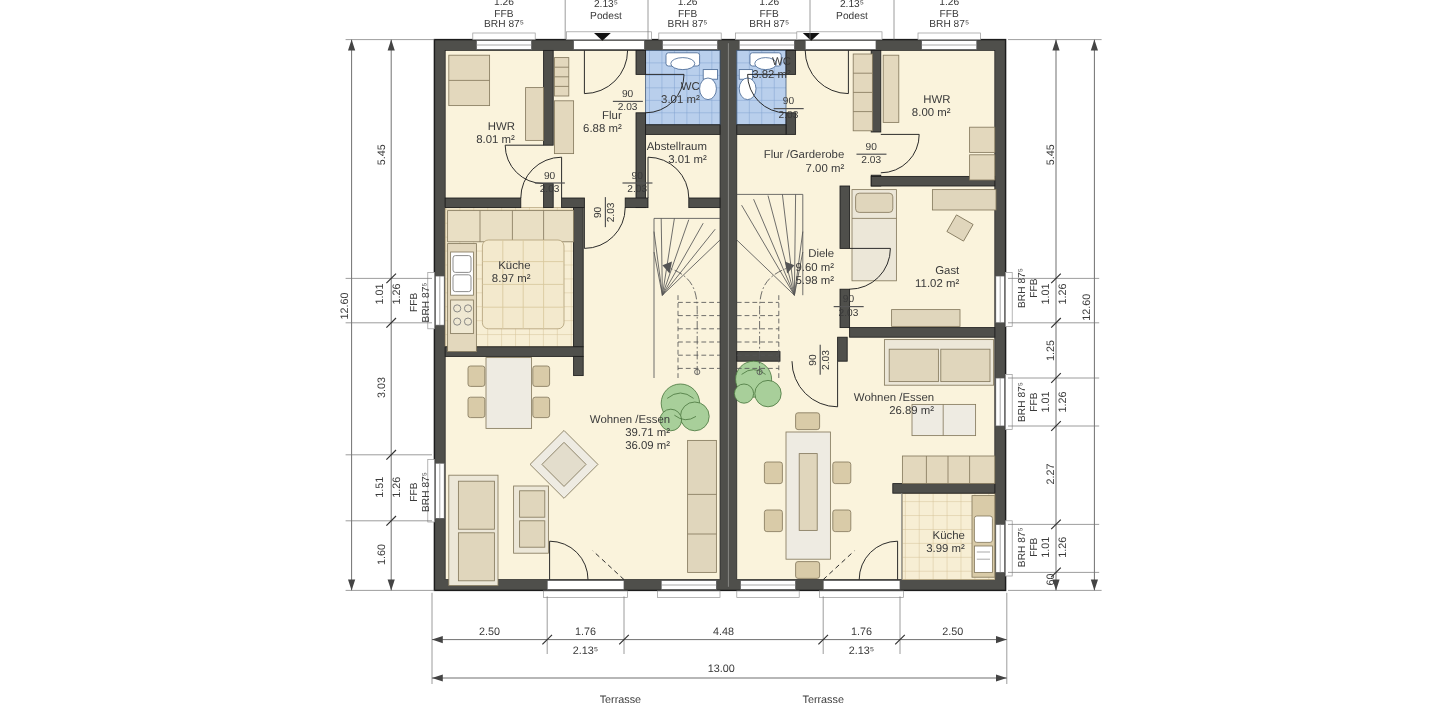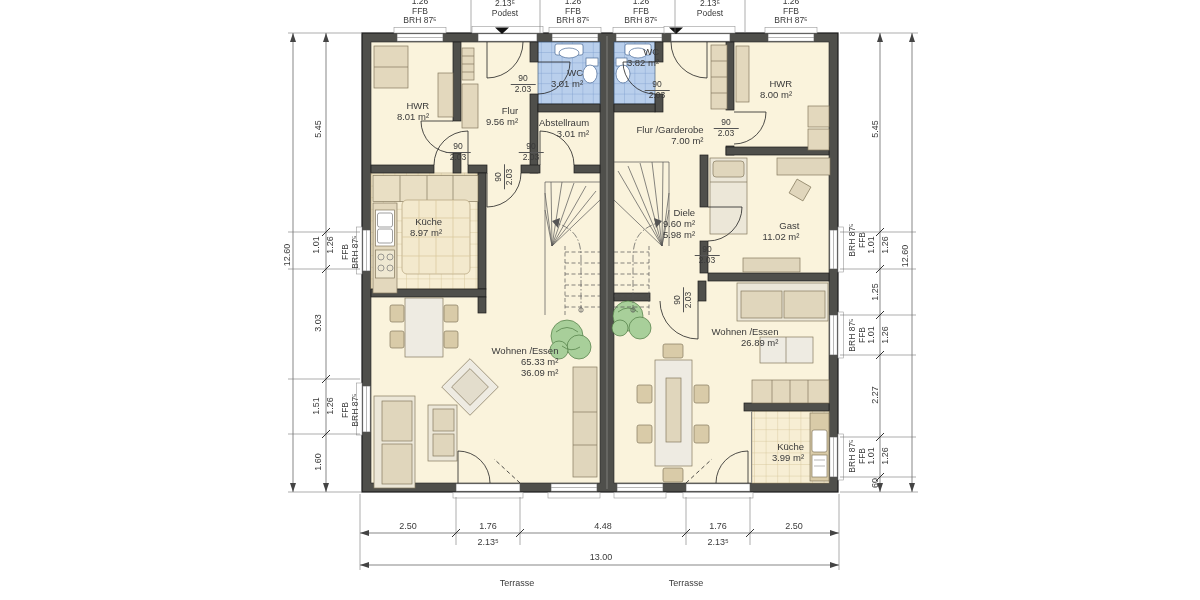--- a/index.html
+++ b/index.html
@@ -308,39 +308,39 @@
       <path d="M452 537L460 529M516 537L524 529M682 537L690 529M746 537L754 529"></path>
     </g>
     <path d="M360 533l9 -3v6zM839 533l-9 -3v6zM360 565l9 -3v6zM839 565l-9 -3v6z" fill="#444" stroke="none"></path>
   </g>
 </svg>
 
 <div class="lbl room" style="left:413px;top:111px">
   <div>HWR</div>
   <div>8.01 m²</div>
 </div>
-<div class="lbl room" style="left:502px;top:116px">
+<div class="lbl room" style="left:502px;top:102px">
   <div>Flur</div>
-  <div>9.56 m²</div>
+  <div>6.88 m²</div>
 </div>
 <div class="lbl room" style="left:567px;top:78px">
   <div>WC</div>
   <div>3.01 m²</div>
 </div>
 <div class="lbl room" style="left:564px;top:128px">
   <div>Abstellraum</div>
   <div>3.01 m²</div>
 </div>
 <div class="lbl room" style="left:426px;top:227px">
   <div>Küche</div>
   <div>8.97 m²</div>
 </div>
 <div class="lbl room" style="left:525px;top:361px">
   <div>Wohnen /Essen</div>
-  <div>65.33 m²</div>
+  <div>39.71 m²</div>
   <div>36.09 m²</div>
 </div>
 <div class="lbl room" style="left:643px;top:57px">
   <div>WC</div>
   <div>3.82 m²</div>
 </div>
 <div class="lbl room" style="left:670px;top:135px">
   <div>Flur /Garderobe</div>
   <div>7.00 m²</div>
 </div>

